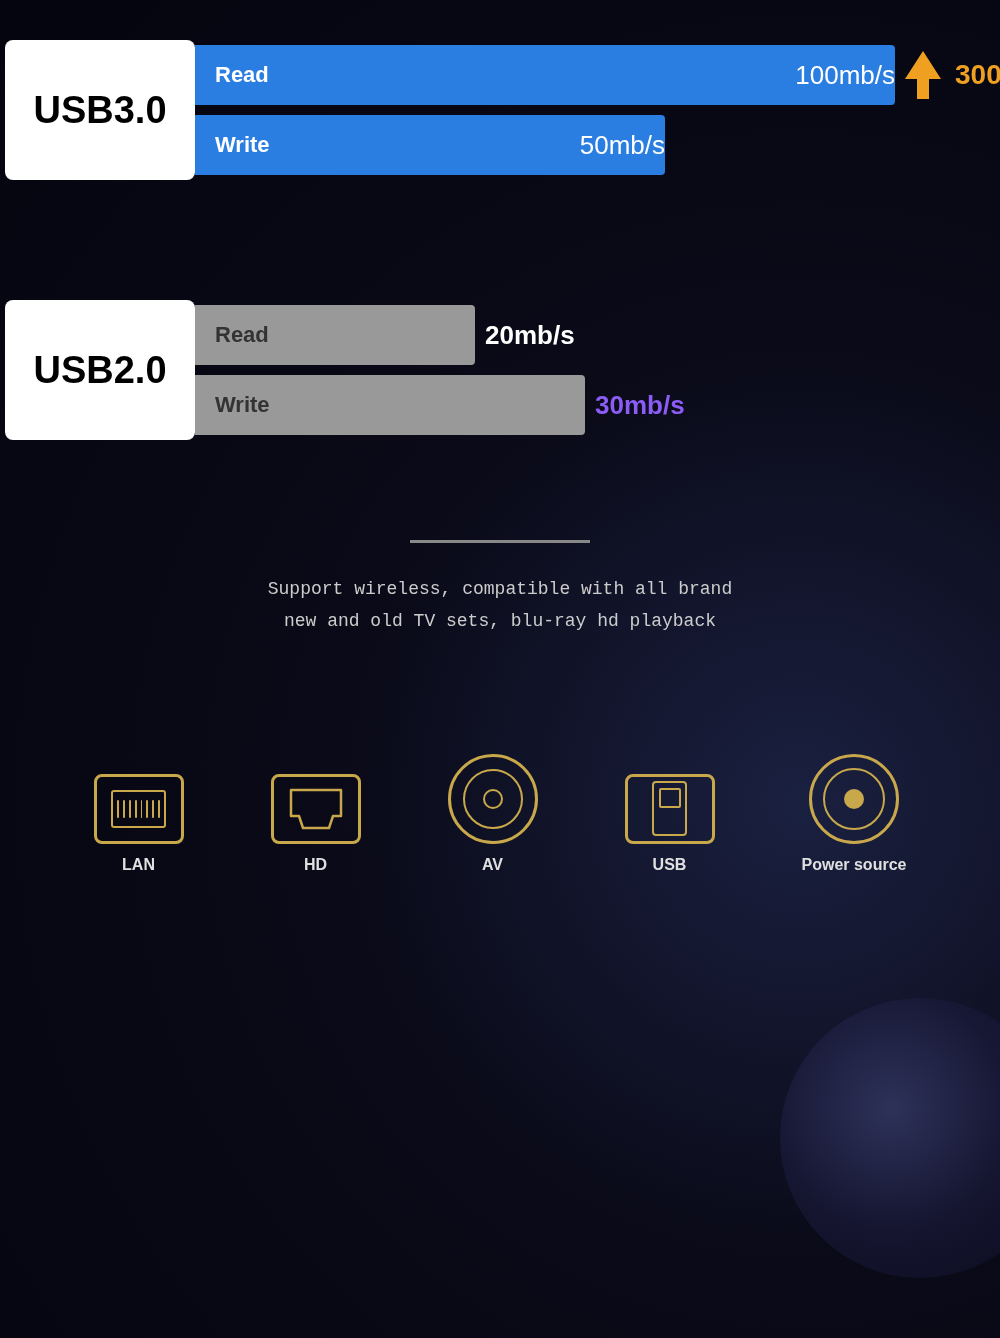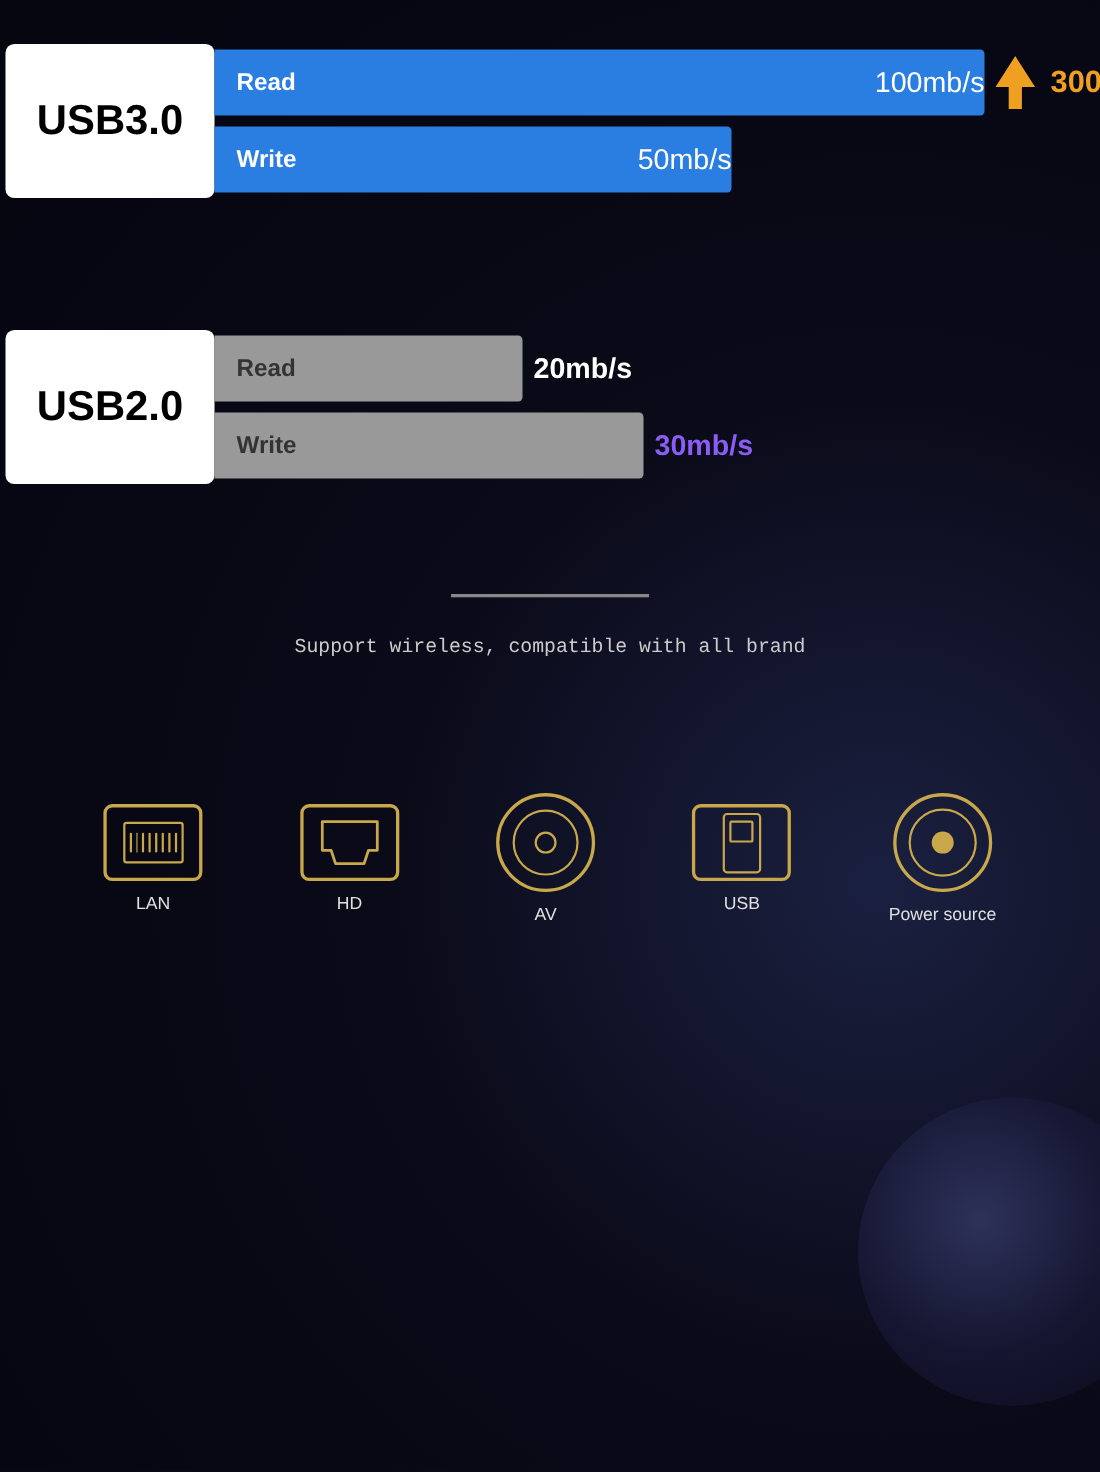--- a/index.html
+++ b/index.html
@@ -164,23 +164,24 @@
       font-family: 'Courier New', monospace;
       line-height: 1.8;
       max-width: 750px;
       margin: 16px auto;
     }
 
     
     .icons-section {
       display: flex;
       justify-content: space-around;
-      align-items: center;
+      align-items: flex-end;
       padding: 60px 50px 50px;
       margin-top: 20px;
+      font-weight: bold;
     }
 
     .icon-item {
       display: flex;
       flex-direction: column;
       align-items: center;
       gap: 12px;
     }
 
     .icon-box {
@@ -349,20 +350,21 @@
         <span class="bar-value-outside" style="color:#8b5cf6; font-size:26px;">30mb/s</span>
       </div>
 
     </div>
   </div>
 
   <div class="more-section">
     <div class="divider-line"></div>
     <p class="support-text">
       <span>Support wireless, compatible with all brand</span><br>
+      <span>new and old TV sets, blu-ray hd playback</span>
     </p>
   </div>
 
   <div class="icons-section">
 
     <div class="icon-item">
       <div class="icon-box">
         <div class="lan-inner">
           <div class="lan-pin"></div>
           <div class="lan-pin"></div>

